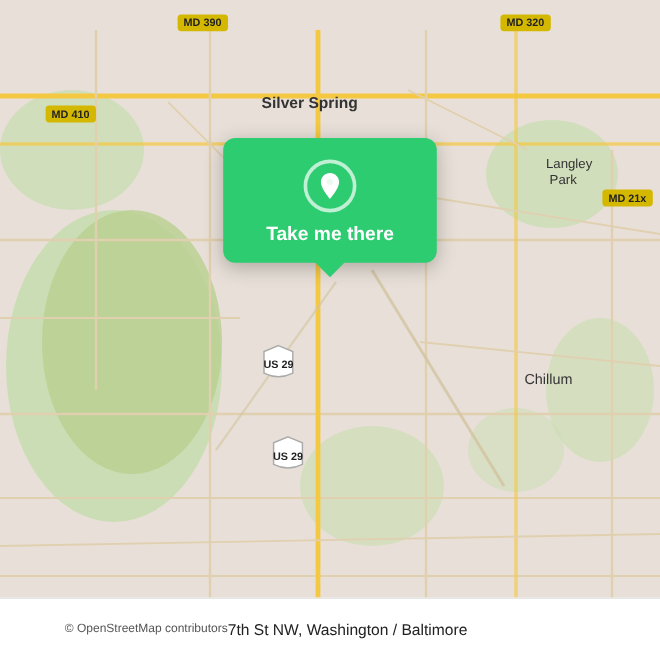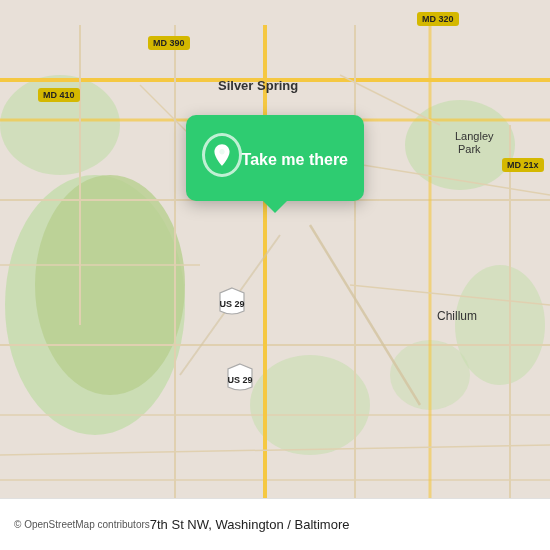--- a/index.html
+++ b/index.html
@@ -37,20 +37,21 @@
       align-items: center;
       justify-content: space-between;
       padding: 0 14px;
       border-top: 1px solid #e0e0e0;
       z-index: 10;
     }
 
     #attribution {
       font-size: 10px;
       color: #555;
+      margin-left: 40px;
     }
 
     #address-text {
       font-size: 13px;
       color: #222;
       font-weight: 500;
       flex: 1;
     }
 
     #moovit-logo {
@@ -69,21 +70,21 @@
     
     #popup-card {
       position: absolute;
       top: 115px;
       left: 50%;
       transform: translateX(-50%);
       width: 178px;
       background: #2ecc71;
       border-radius: 10px;
       display: flex;
-      flex-direction: row;
+      flex-direction: column;
       align-items: center;
       padding: 18px 16px 14px;
       z-index: 20;
       box-shadow: 0 4px 16px rgba(0,0,0,0.25);
     }
 
     #popup-card::after {
       content: '';
       position: absolute;
       bottom: -12px;
@@ -193,21 +194,21 @@
     <line x1="350" y1="260" x2="550" y2="280" stroke="#e0d0b0" stroke-width="1.5"></line>
     <line x1="0" y1="430" x2="550" y2="420" stroke="#e0d0b0" stroke-width="1.5"></line>
 
     <text x="218" y="65" font-size="13" font-weight="600" fill="#333" font-family="Arial">Silver Spring</text>
     <text x="455" y="115" font-size="11" fill="#333" font-family="Arial">Langley</text>
     <text x="458" y="128" font-size="11" fill="#333" font-family="Arial">Park</text>
     <text x="437" y="295" font-size="12" fill="#333" font-family="Arial">Chillum</text>
 
   </svg>
 
-  <div class="md-badge" style="top:12px; left:148px;margin-top:24px;">MD 390</div>
+  <div class="md-badge" style="top:12px; left:148px;">MD 390</div>
   <div class="md-badge" style="top:88px; left:38px;">MD 410</div>
   <div class="md-badge" style="top:12px; left:372px;margin-left:45px;">MD 320</div>
   <div class="md-badge" style="top:158px; left:502px;">MD 21x</div>
 
   <div class="us-shield" style="top:286px; left:218px;">
     <svg viewBox="0 0 28 32" width="28" height="32">
       <path d="M14,2 L26,7 L26,25 Q14,31 2,25 L2,7 Z" fill="white" stroke="#aaa" stroke-width="1.2"></path>
       <text x="14" y="21" text-anchor="middle" font-size="9" font-weight="bold" fill="#222" font-family="Arial">US 29</text>
     </svg>
   </div>

